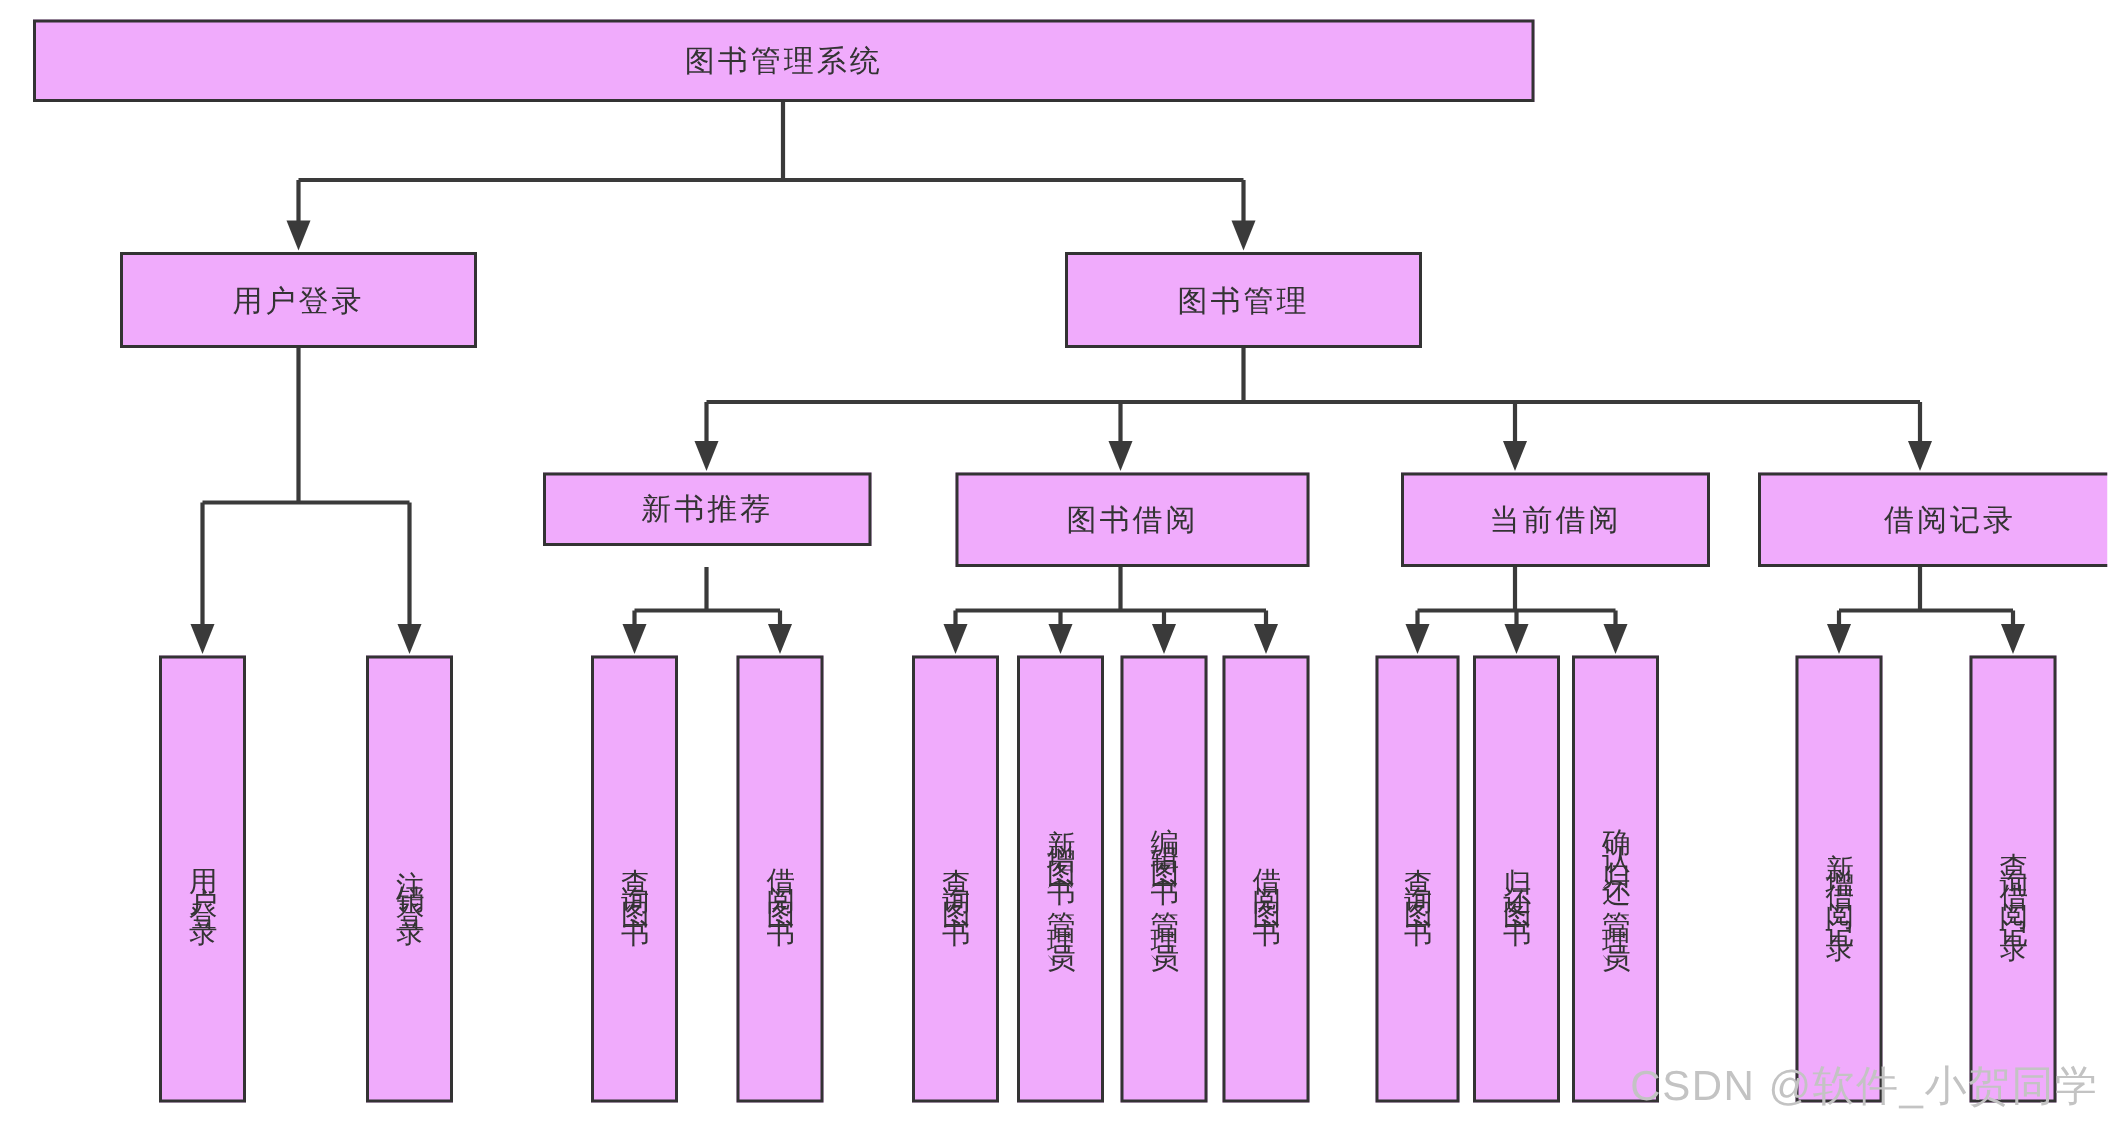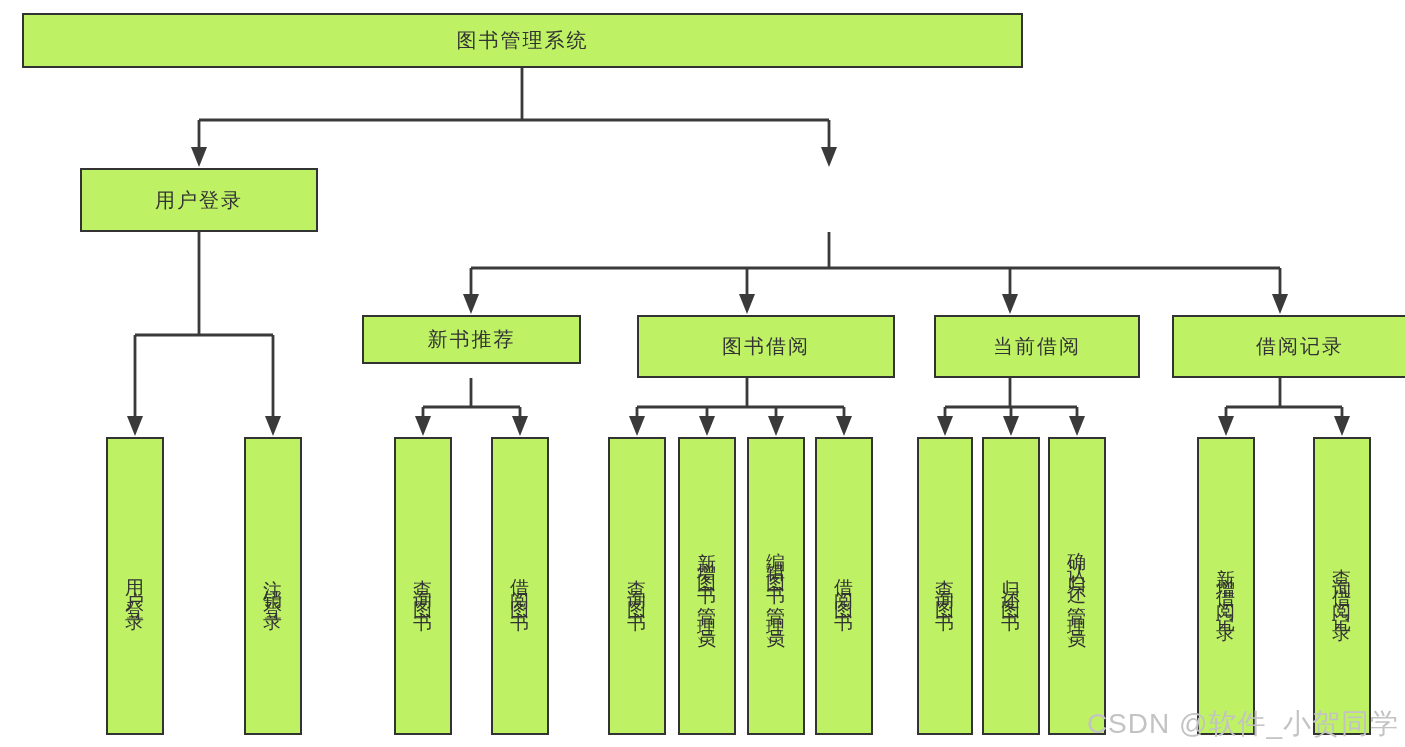--- a/index.html
+++ b/index.html
@@ -2,34 +2,34 @@
 <html><head>
 <meta charset="utf-8">
 <style>
   html,body{margin:0;padding:0;background:#ffffff;}
   .stage{
     position:relative;width:1405px;height:747px;background:#ffffff;overflow:hidden;
     font-family:"Liberation Sans","DejaVu Sans",sans-serif;color:#333333;
   }
   .connectors{position:absolute;left:0;top:0;width:1405px;height:747px;}
   .box{
-    position:absolute;box-sizing:border-box;background:#bef264;
+    position:absolute;box-sizing:border-box;background:#f0abfc;
     border:2.5px solid #333333;display:flex;align-items:center;justify-content:center;
   }
   .h{font-size:20px;letter-spacing:2px;white-space:nowrap;}
   .v{
     writing-mode:vertical-rl;text-orientation:mixed;
     font-size:19px;letter-spacing:11px;line-height:1;
     top:437px;height:298px;
   }
   #root-box{left:22px;top:13px;width:1001px;height:55px;}
   #login-box{left:80px;top:168px;width:238px;height:64px;}
   #manage-box{left:710px;top:168px;width:238px;height:64px;}
   #recommend-box{left:362px;top:315px;width:219px;height:49px;}
-  #borrow-box{left:637px;top:315px;width:258px;height:63px;}
+  #borrow-box{left:637px;top:315px;width:236px;height:63px;}
   #current-box{left:903px;top:315px;width:206px;height:63px;margin-left:31px;}
   #records-box{left:1172px;top:315px;width:256px;height:63px;text-align:center;}
   #a1{left:106px;width:58px;}
   #a2{left:244px;width:58px;}
   #b1{left:394px;width:58px;}
   #b2{left:491px;width:58px;}
   #c1{left:608px;width:58px;}
   #c2{left:678px;width:58px;}
   #c3{left:747px;width:58px;}
   #c4{left:815px;width:58px;}
@@ -80,20 +80,21 @@
     <polygon points="1069,416 1085,416 1077,436" fill="#3a3a3a"></polygon>
 
     <path d="M1280 378 V407 M1226 407 H1342 M1226 407 V418 M1342 407 V418" stroke="#3a3a3a" stroke-width="2.8" fill="none"></path>
     <polygon points="1218,416 1234,416 1226,436" fill="#3a3a3a"></polygon>
     <polygon points="1334,416 1350,416 1342,436" fill="#3a3a3a"></polygon>
   </svg>
 
   <div class="box h" id="root-box">图书管理系统</div>
 
   <div class="box h" id="login-box">用户登录</div>
+  <div class="box h" id="manage-box">图书管理</div>
 
   <div class="box h" id="recommend-box">新书推荐</div>
   <div class="box h" id="borrow-box">图书借阅</div>
   <div class="box h" id="current-box">当前借阅</div>
   <div class="box h" id="records-box">借阅记录</div>
 
   <div class="box v" id="a1">用户登录</div>
   <div class="box v" id="a2">注销登录</div>
 
   <div class="box v" id="b1">查询图书</div>

